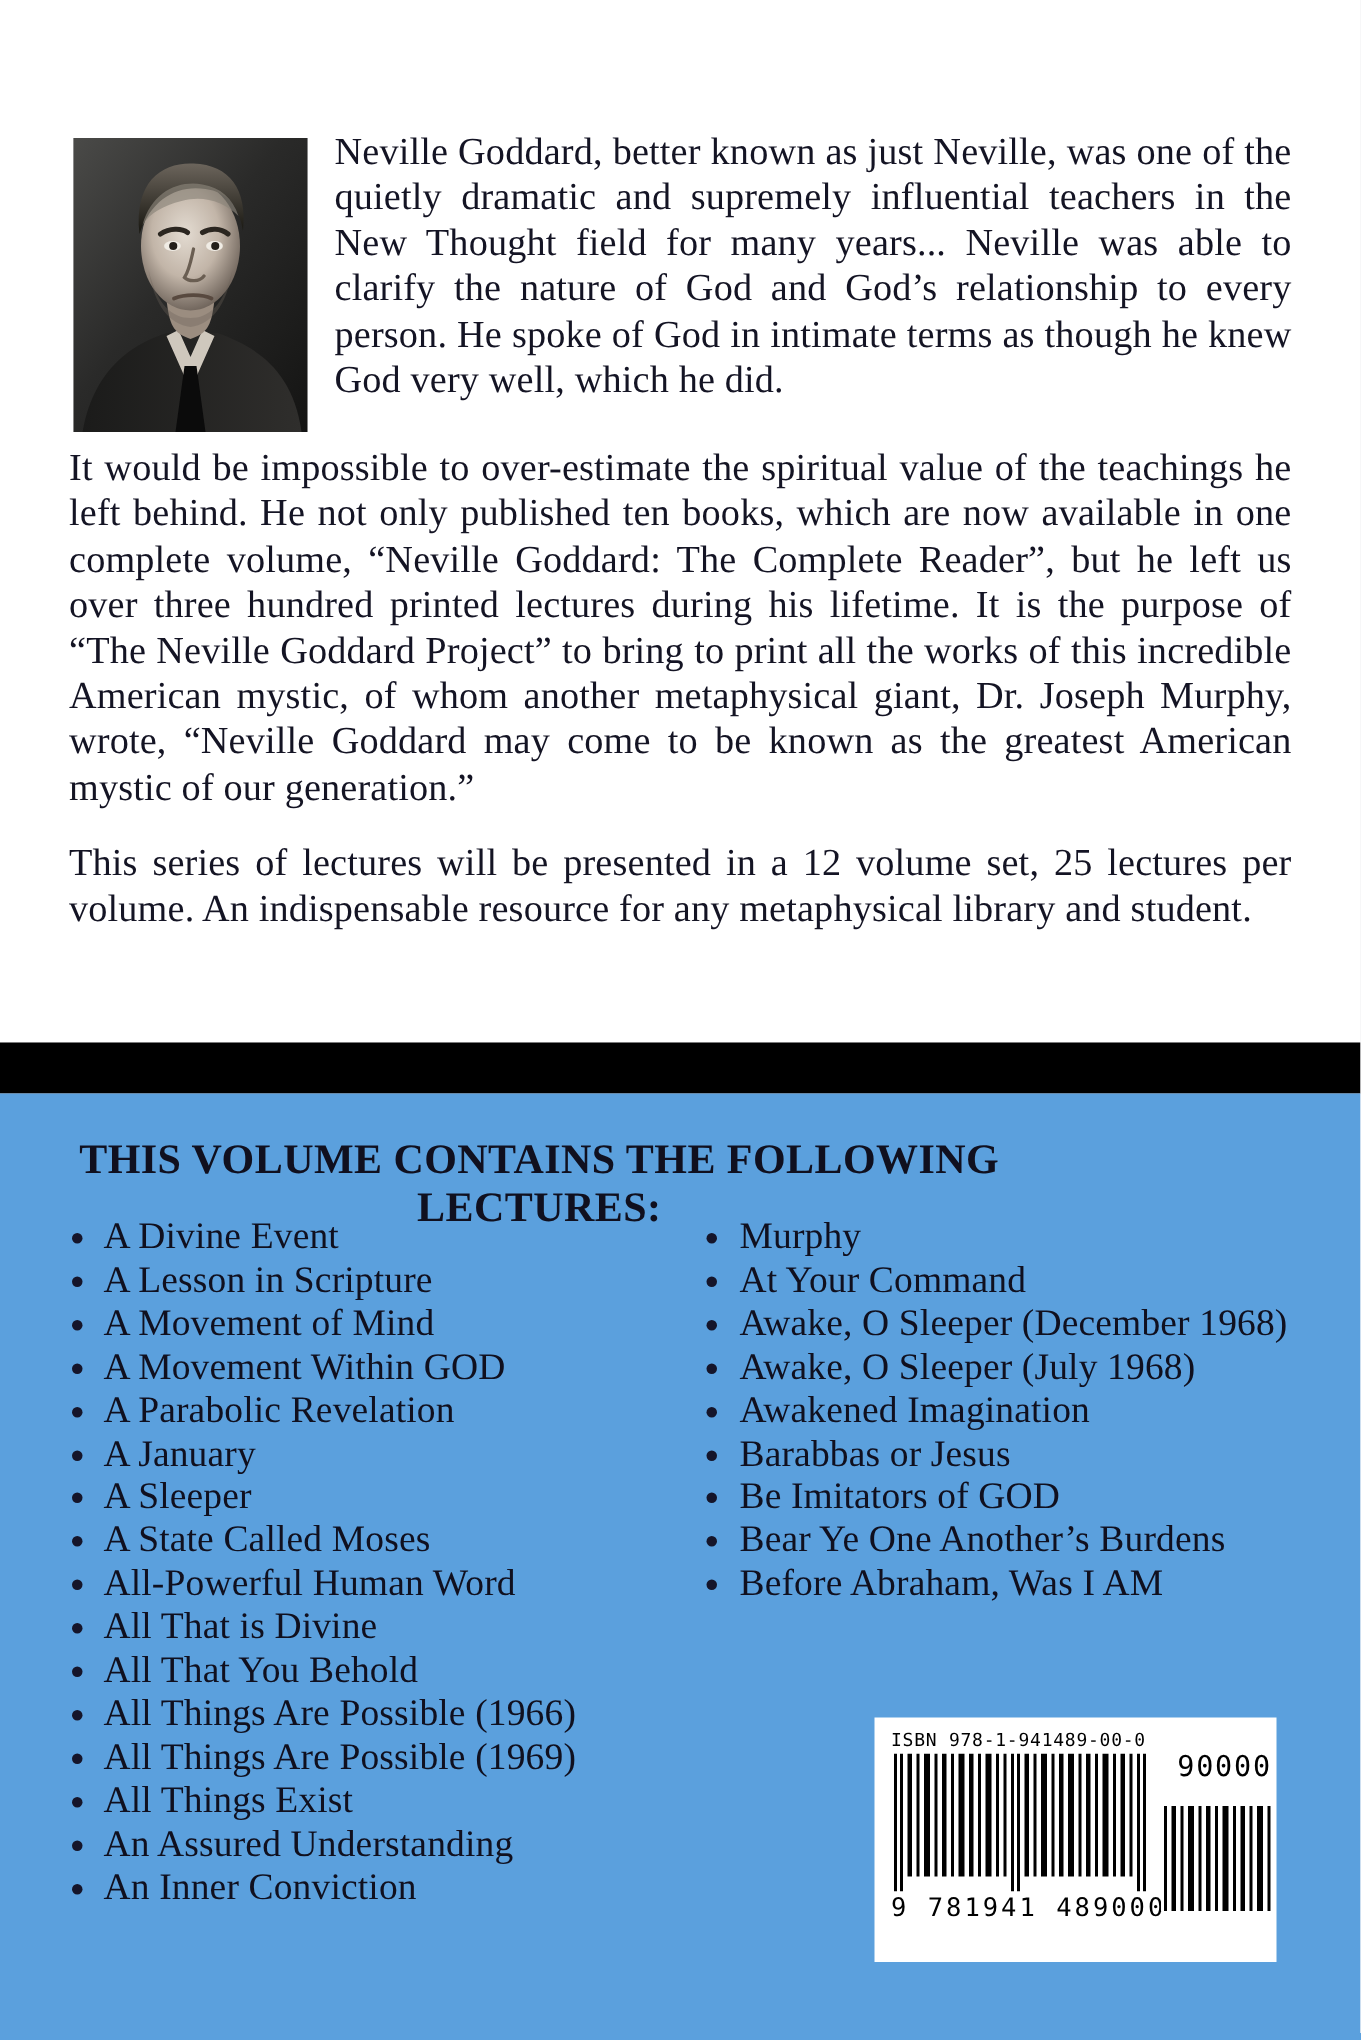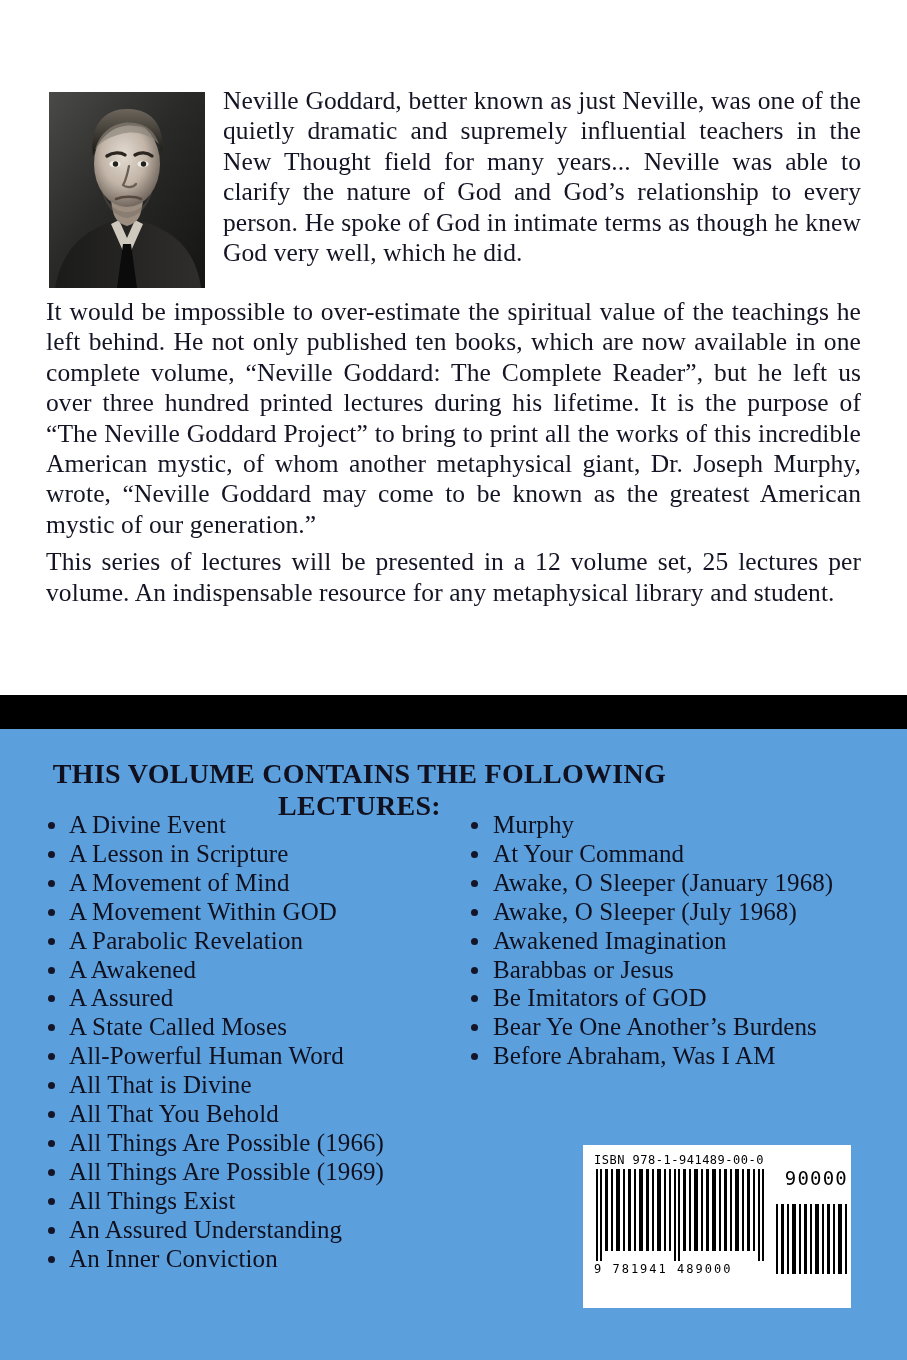--- a/index.html
+++ b/index.html
@@ -48,21 +48,21 @@
   .blurb-para {
     font-size: 25.5px;
     line-height: 30.4px;
     color: #141424;
     text-align: justify;
     margin: 0;
     letter-spacing: 0.1px;
   }
   .blurb-para.p1 { text-align: justify; }
   .blurb-para.p2 { margin-top: 7px; }
-  .blurb-para.p3 { margin-top: 7px; }
+  .blurb-para.p3 { margin-top: 20px; }
 
   
   .divider-band {
     position: absolute;
     left: 0;
     top: 695px;
     width: 907px;
     height: 34px;
     background: #000000;
   }
@@ -161,21 +161,21 @@
     font-size: 19px;
     letter-spacing: 1.2px;
     text-align: right;
     color: #000;
     line-height: 1;
     margin-bottom: 16px;
   }
   .bars { display: block; }
   .barcode-digits {
     font-family: "DejaVu Sans Mono", "Liberation Mono", monospace;
-    font-size: 12px;
+    font-size: 17px;
     letter-spacing: 2px;
     color: #000;
     margin-top: 1px;
     white-space: nowrap;
   }
 </style>
 </head>
 <body>
 
 <div class="top-section">
@@ -251,39 +251,39 @@
 
   <div class="lectures-columns">
 
     <div class="lecture-col left">
       <ul class="lecture-list">
         <li><span class="bullet"></span><span>A Divine Event</span></li>
         <li><span class="bullet"></span><span>A Lesson in Scripture</span></li>
         <li><span class="bullet"></span><span>A Movement of Mind</span></li>
         <li><span class="bullet"></span><span>A Movement Within GOD</span></li>
         <li><span class="bullet"></span><span>A Parabolic Revelation</span></li>
-        <li><span class="bullet"></span><span>A Awakened</span></li>
-        <li><span class="bullet"></span><span>A Assured</span></li>
+        <li><span class="bullet"></span><span>A January</span></li>
+        <li><span class="bullet"></span><span>A Sleeper</span></li>
         <li><span class="bullet"></span><span>A State Called Moses</span></li>
         <li><span class="bullet"></span><span>All-Powerful Human Word</span></li>
         <li><span class="bullet"></span><span>All That is Divine</span></li>
         <li><span class="bullet"></span><span>All That You Behold</span></li>
         <li><span class="bullet"></span><span>All Things Are Possible (1966)</span></li>
         <li><span class="bullet"></span><span>All Things Are Possible (1969)</span></li>
         <li><span class="bullet"></span><span>All Things Exist</span></li>
         <li><span class="bullet"></span><span>An Assured Understanding</span></li>
         <li><span class="bullet"></span><span>An Inner Conviction</span></li>
       </ul>
     </div>
 
     <div class="lecture-col right">
       <ul class="lecture-list">
         <li><span class="bullet"></span><span>Murphy</span></li>
         <li><span class="bullet"></span><span>At Your Command</span></li>
-        <li><span class="bullet"></span><span>Awake, O Sleeper (January 1968)</span></li>
+        <li><span class="bullet"></span><span>Awake, O Sleeper (December 1968)</span></li>
         <li><span class="bullet"></span><span>Awake, O Sleeper (July 1968)</span></li>
         <li><span class="bullet"></span><span>Awakened Imagination</span></li>
         <li><span class="bullet"></span><span>Barabbas or Jesus</span></li>
         <li><span class="bullet"></span><span>Be Imitators of GOD</span></li>
         <li><span class="bullet"></span><span>Bear Ye One Another’s Burdens</span></li>
         <li><span class="bullet"></span><span>Before Abraham, Was I AM</span></li>
       </ul>
     </div>
 
   </div>

